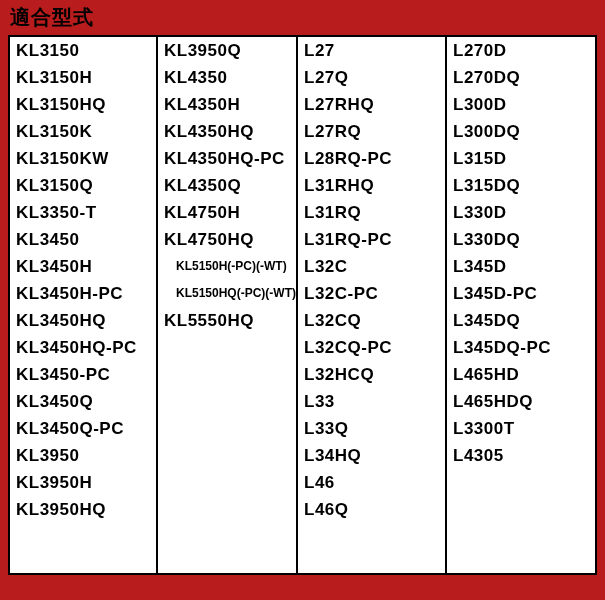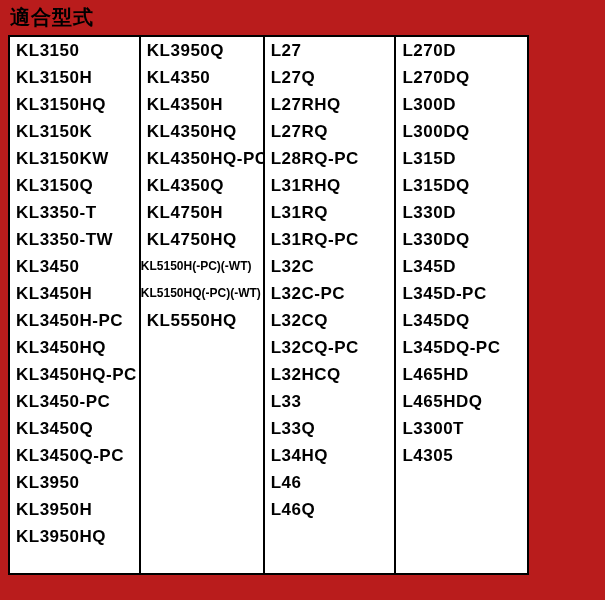--- a/index.html
+++ b/index.html
@@ -25,21 +25,21 @@
     font-size: 20px;
     line-height: 24px;
     font-weight: bold;
     color: #000000;
     letter-spacing: 1px;
   }
   .model-table {
     position: absolute;
     left: 8px;
     top: 35px;
-    width: 521px;
+    width: 589px;
     height: 540px;
     box-sizing: border-box;
     border: 2px solid #000000;
     display: flex;
     background: #ffffff;
   }
   .col {
     box-sizing: border-box;
     border-right: 2px solid #000000;
     overflow: hidden;
@@ -56,38 +56,37 @@
     font-size: 17px;
     font-weight: bold;
     color: #000000;
     letter-spacing: 0.5px;
     white-space: nowrap;
     overflow: hidden;
   }
   .cell.small {
     font-size: 12px;
     letter-spacing: 0;
-    padding-left: 0;
+    padding-left: 18px;
   }
 </style>
 </head>
 <body>
 
 <div class="page">
   <h1 class="title">適合型式</h1>
   <div class="model-table" id="model-table">
       <div class="col col-1">
         <div class="cell">KL3150</div>
         <div class="cell">KL3150H</div>
         <div class="cell">KL3150HQ</div>
         <div class="cell">KL3150K</div>
         <div class="cell">KL3150KW</div>
         <div class="cell">KL3150Q</div>
         <div class="cell">KL3350-T</div>
-        <div class="cell">KL3350-TW</div>
         <div class="cell">KL3450</div>
         <div class="cell">KL3450H</div>
         <div class="cell">KL3450H-PC</div>
         <div class="cell">KL3450HQ</div>
         <div class="cell">KL3450HQ-PC</div>
         <div class="cell">KL3450-PC</div>
         <div class="cell">KL3450Q</div>
         <div class="cell">KL3450Q-PC</div>
         <div class="cell">KL3950</div>
         <div class="cell">KL3950H</div>

